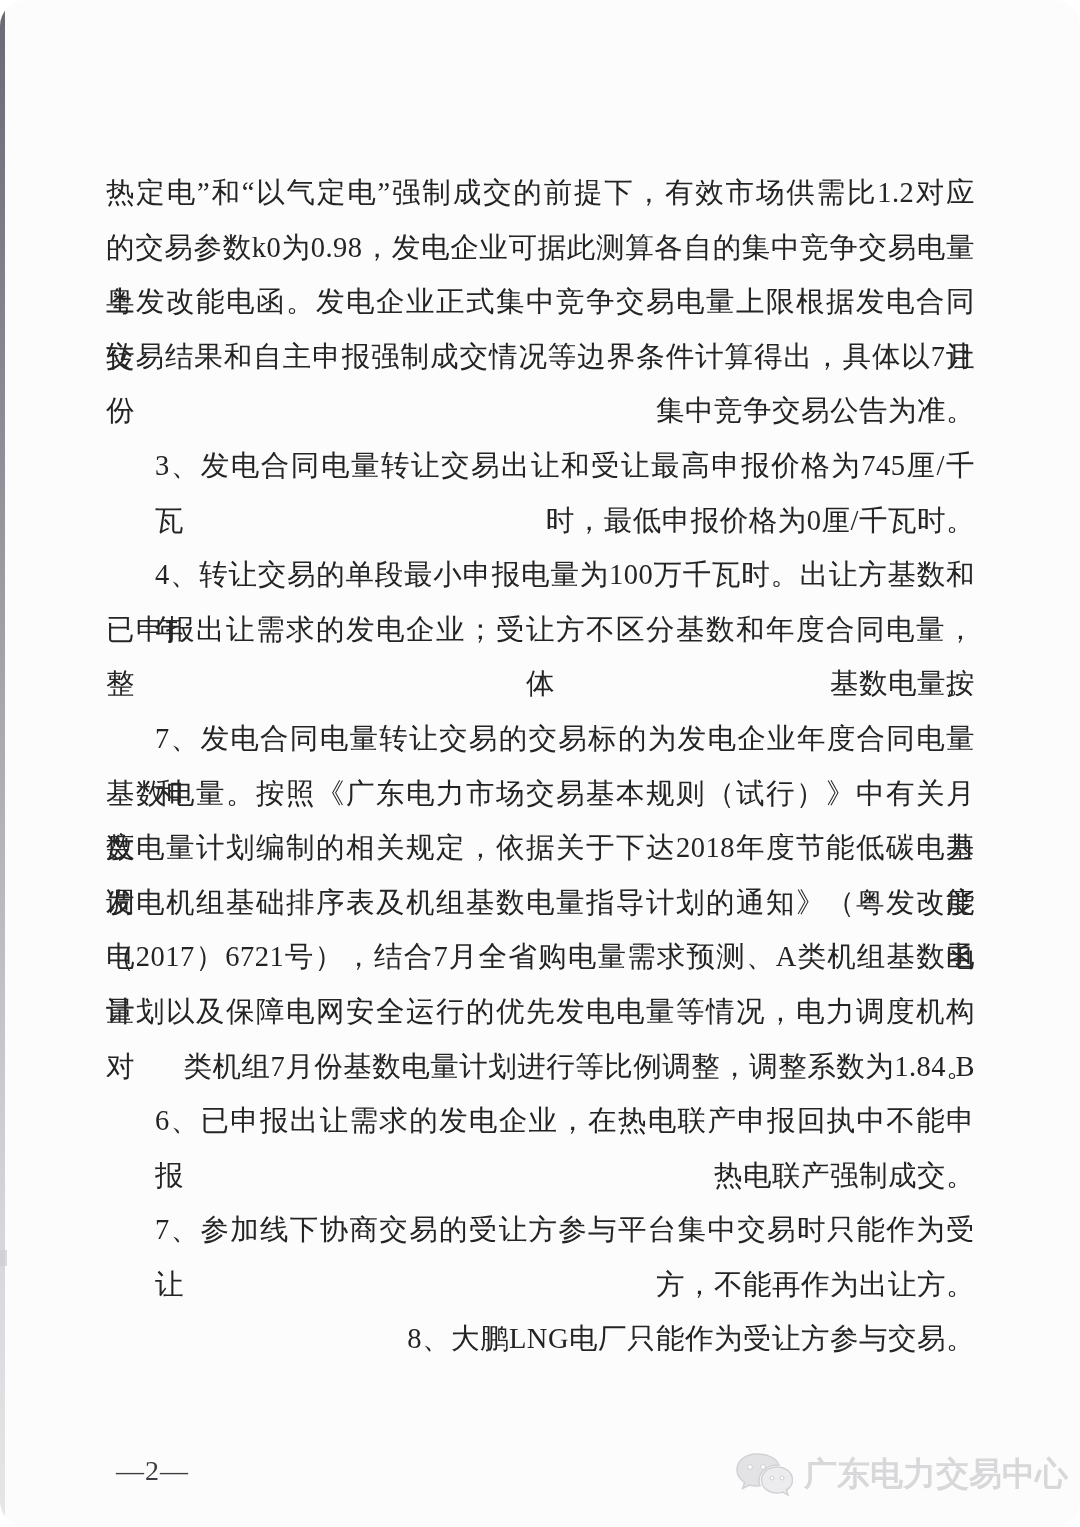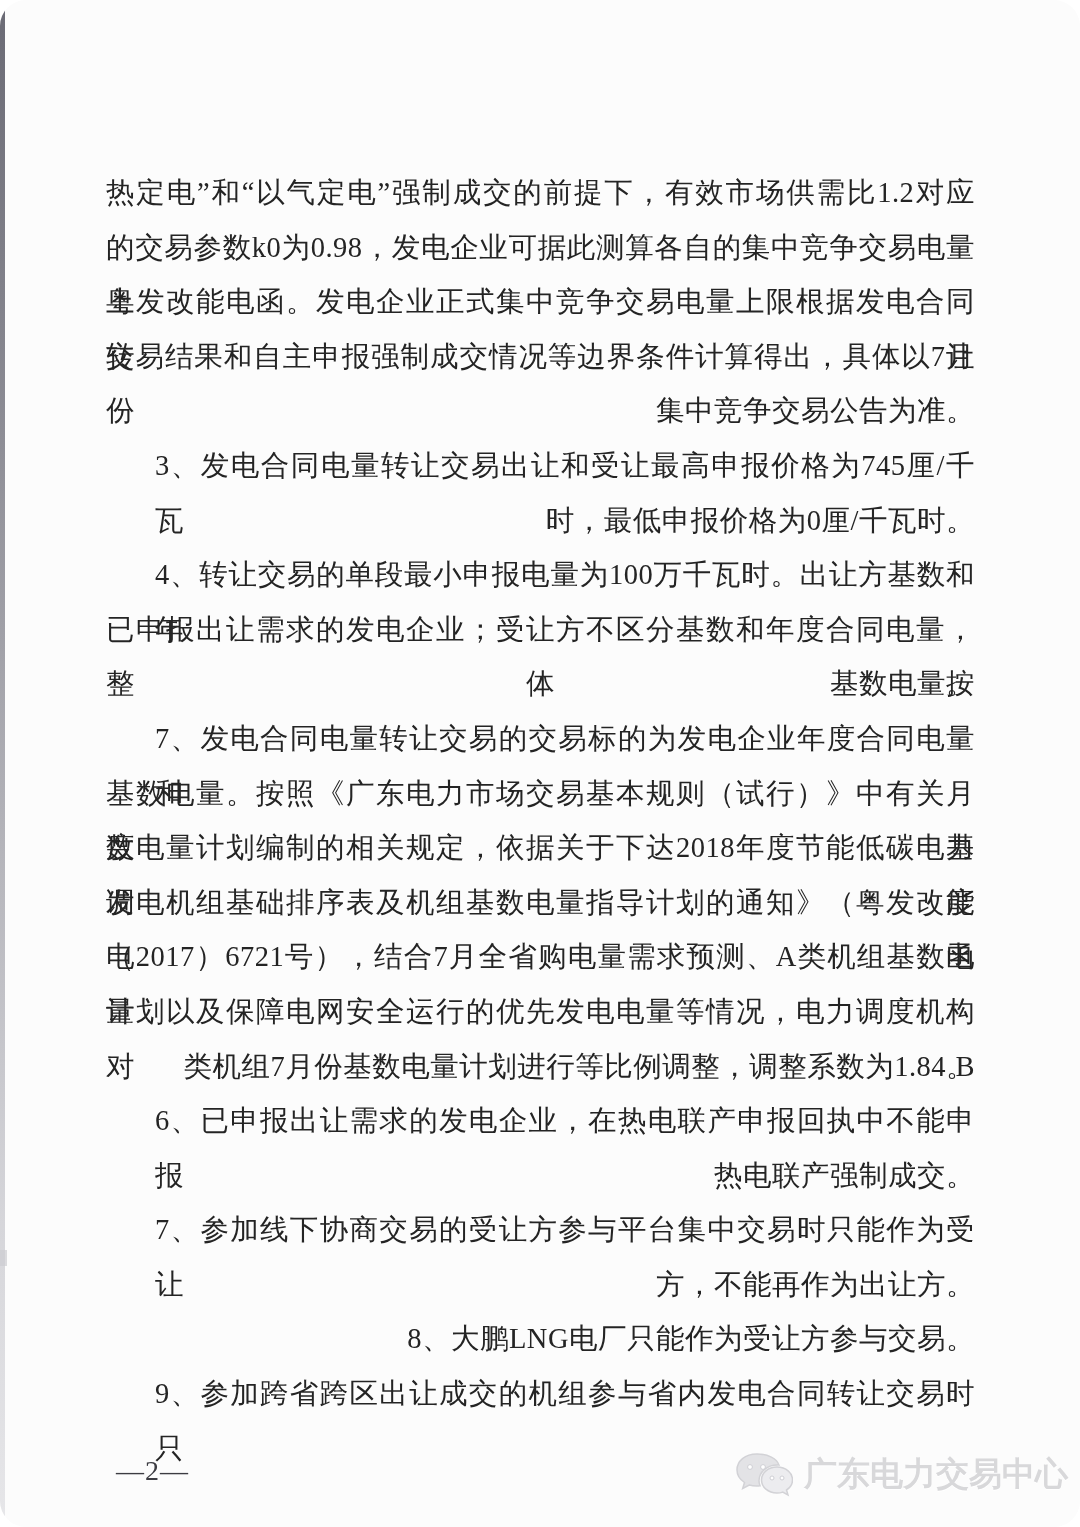--- a/index.html
+++ b/index.html
@@ -97,21 +97,20 @@
       <div class="line j">数电量计划编制的相关规定，依据关于下达2018年度节能低碳电力调度</div>
       <div class="line j">发电机组基础排序表及机组基数电量指导计划的通知》（粤发改能电函</div>
       <div class="line j">（2017）6721号），结合7月全省购电量需求预测、A类机组基数电量</div>
       <div class="line j">计划以及保障电网安全运行的优先发电电量等情况，电力调度机构对B</div>
       <div class="line">类机组7月份基数电量计划进行等比例调整，调整系数为1.84。</div>
       <div class="line j i">6、已申报出让需求的发电企业，在热电联产申报回执中不能申报</div>
       <div class="line">热电联产强制成交。</div>
       <div class="line j i">7、参加线下协商交易的受让方参与平台集中交易时只能作为受让</div>
       <div class="line">方，不能再作为出让方。</div>
       <div class="line i">8、大鹏LNG电厂只能作为受让方参与交易。</div>
-      <div class="line j i">9、参加跨省跨区出让成交的机组参与省内发电合同转让交易时只</div>
     </div>
 
   <div class="footer-pagenum">—2—</div>
 
   <div class="watermark">
     <span>
       <svg width="58" height="48" viewBox="0 0 58 48">
 
         <path d="M22 4 C10 4 2 11 2 20 c0 5 3 9.5 7.5 12.5 l-1.8 6 6.5 -3.5 c2.4 0.7 5 1 7.8 1 1 0 2 -0.1 3 -0.2 -0.6 -1.6 -1 -3.3 -1 -5 0 -8.8 8.2 -15.8 18.2 -15.8 0.6 0 1.2 0 1.8 0.1 C42 8.6 33 4 22 4 Z" fill="#e3e3e6" stroke="#d2d2d6" stroke-width="1.5"></path>
 

